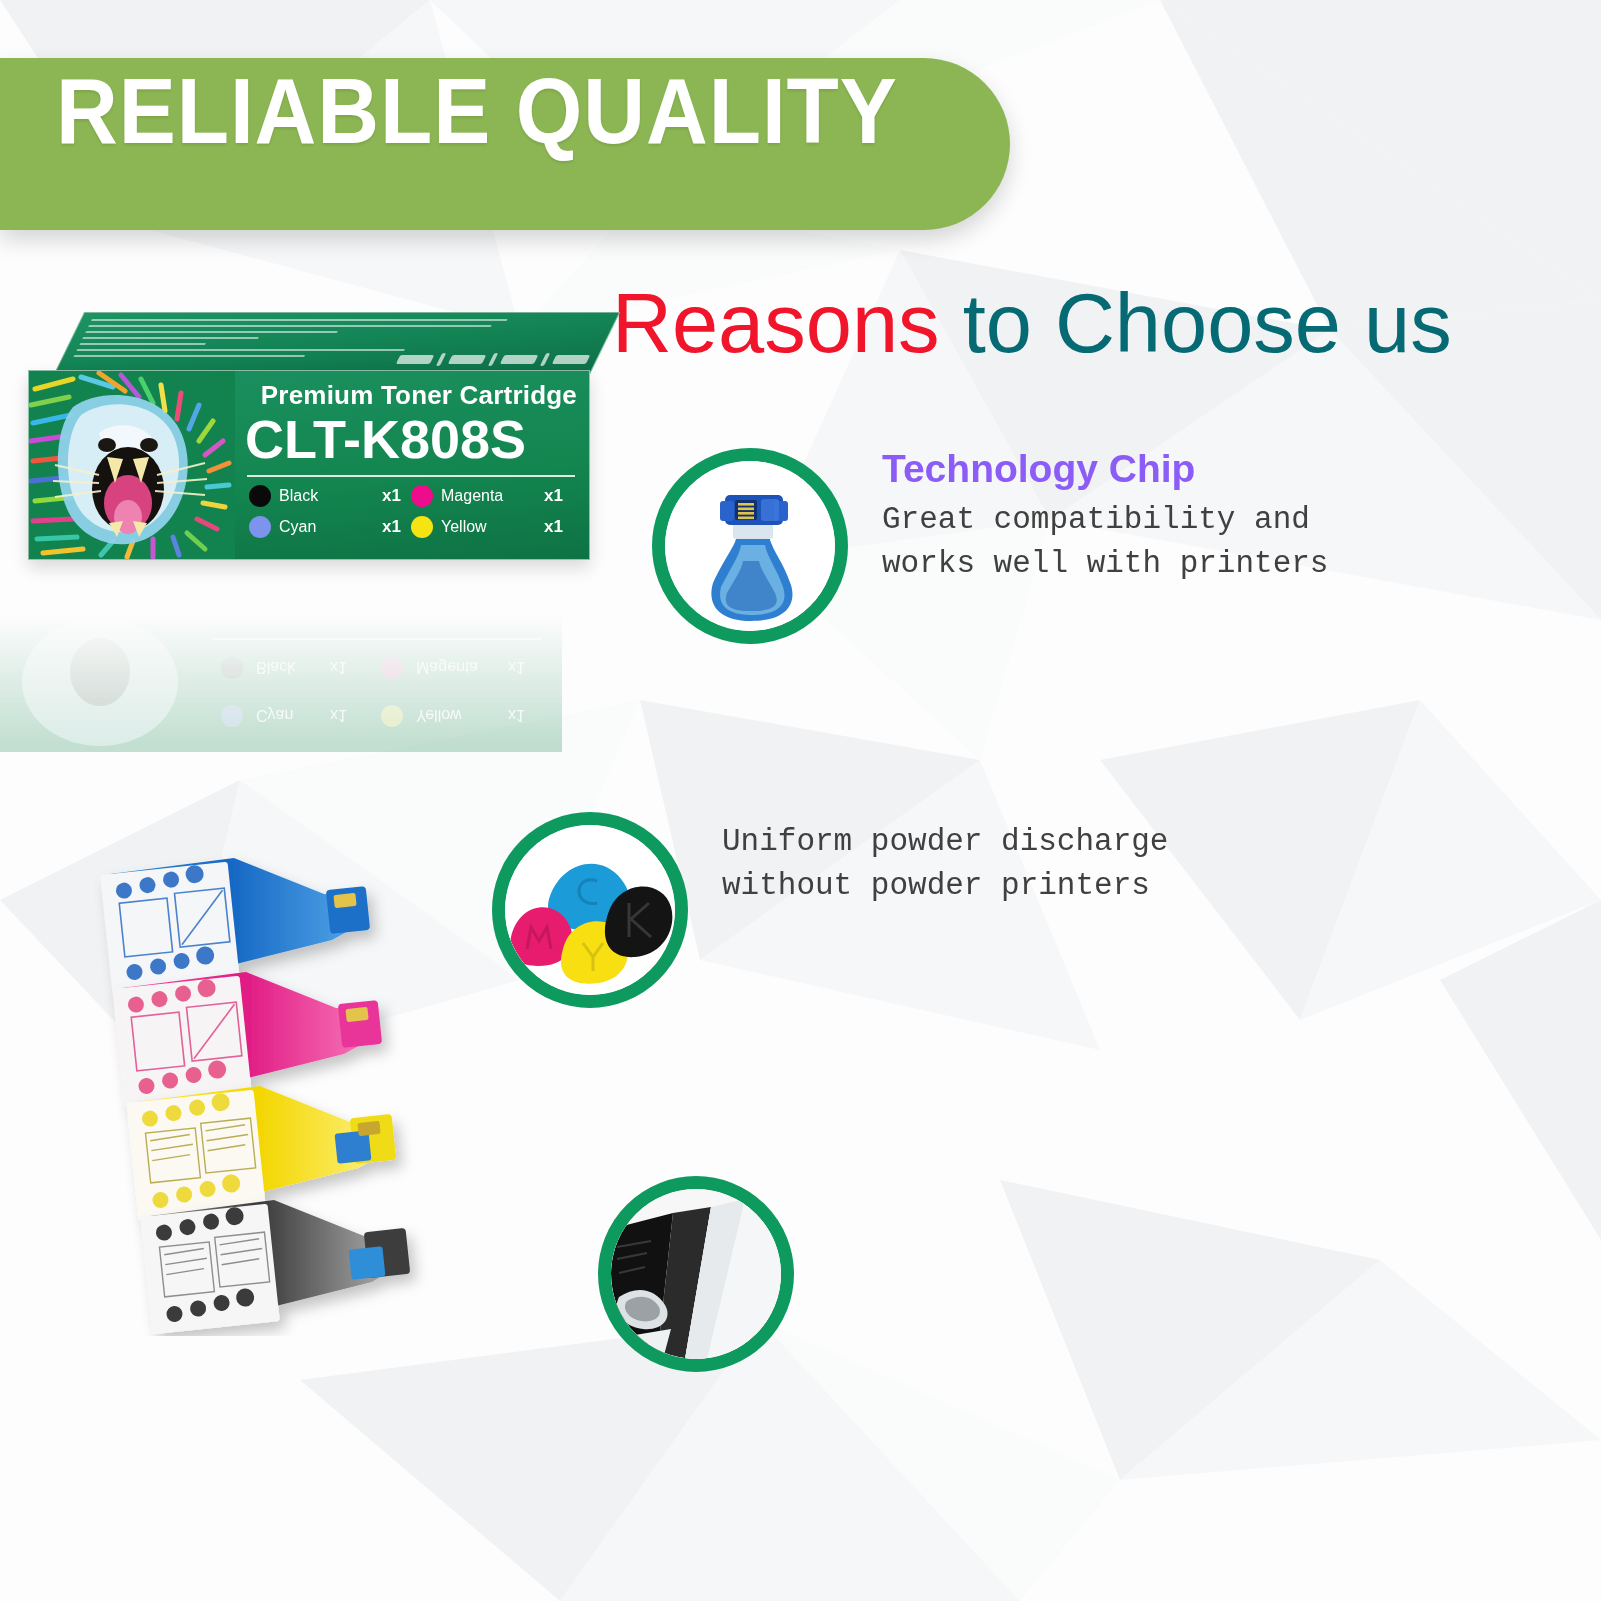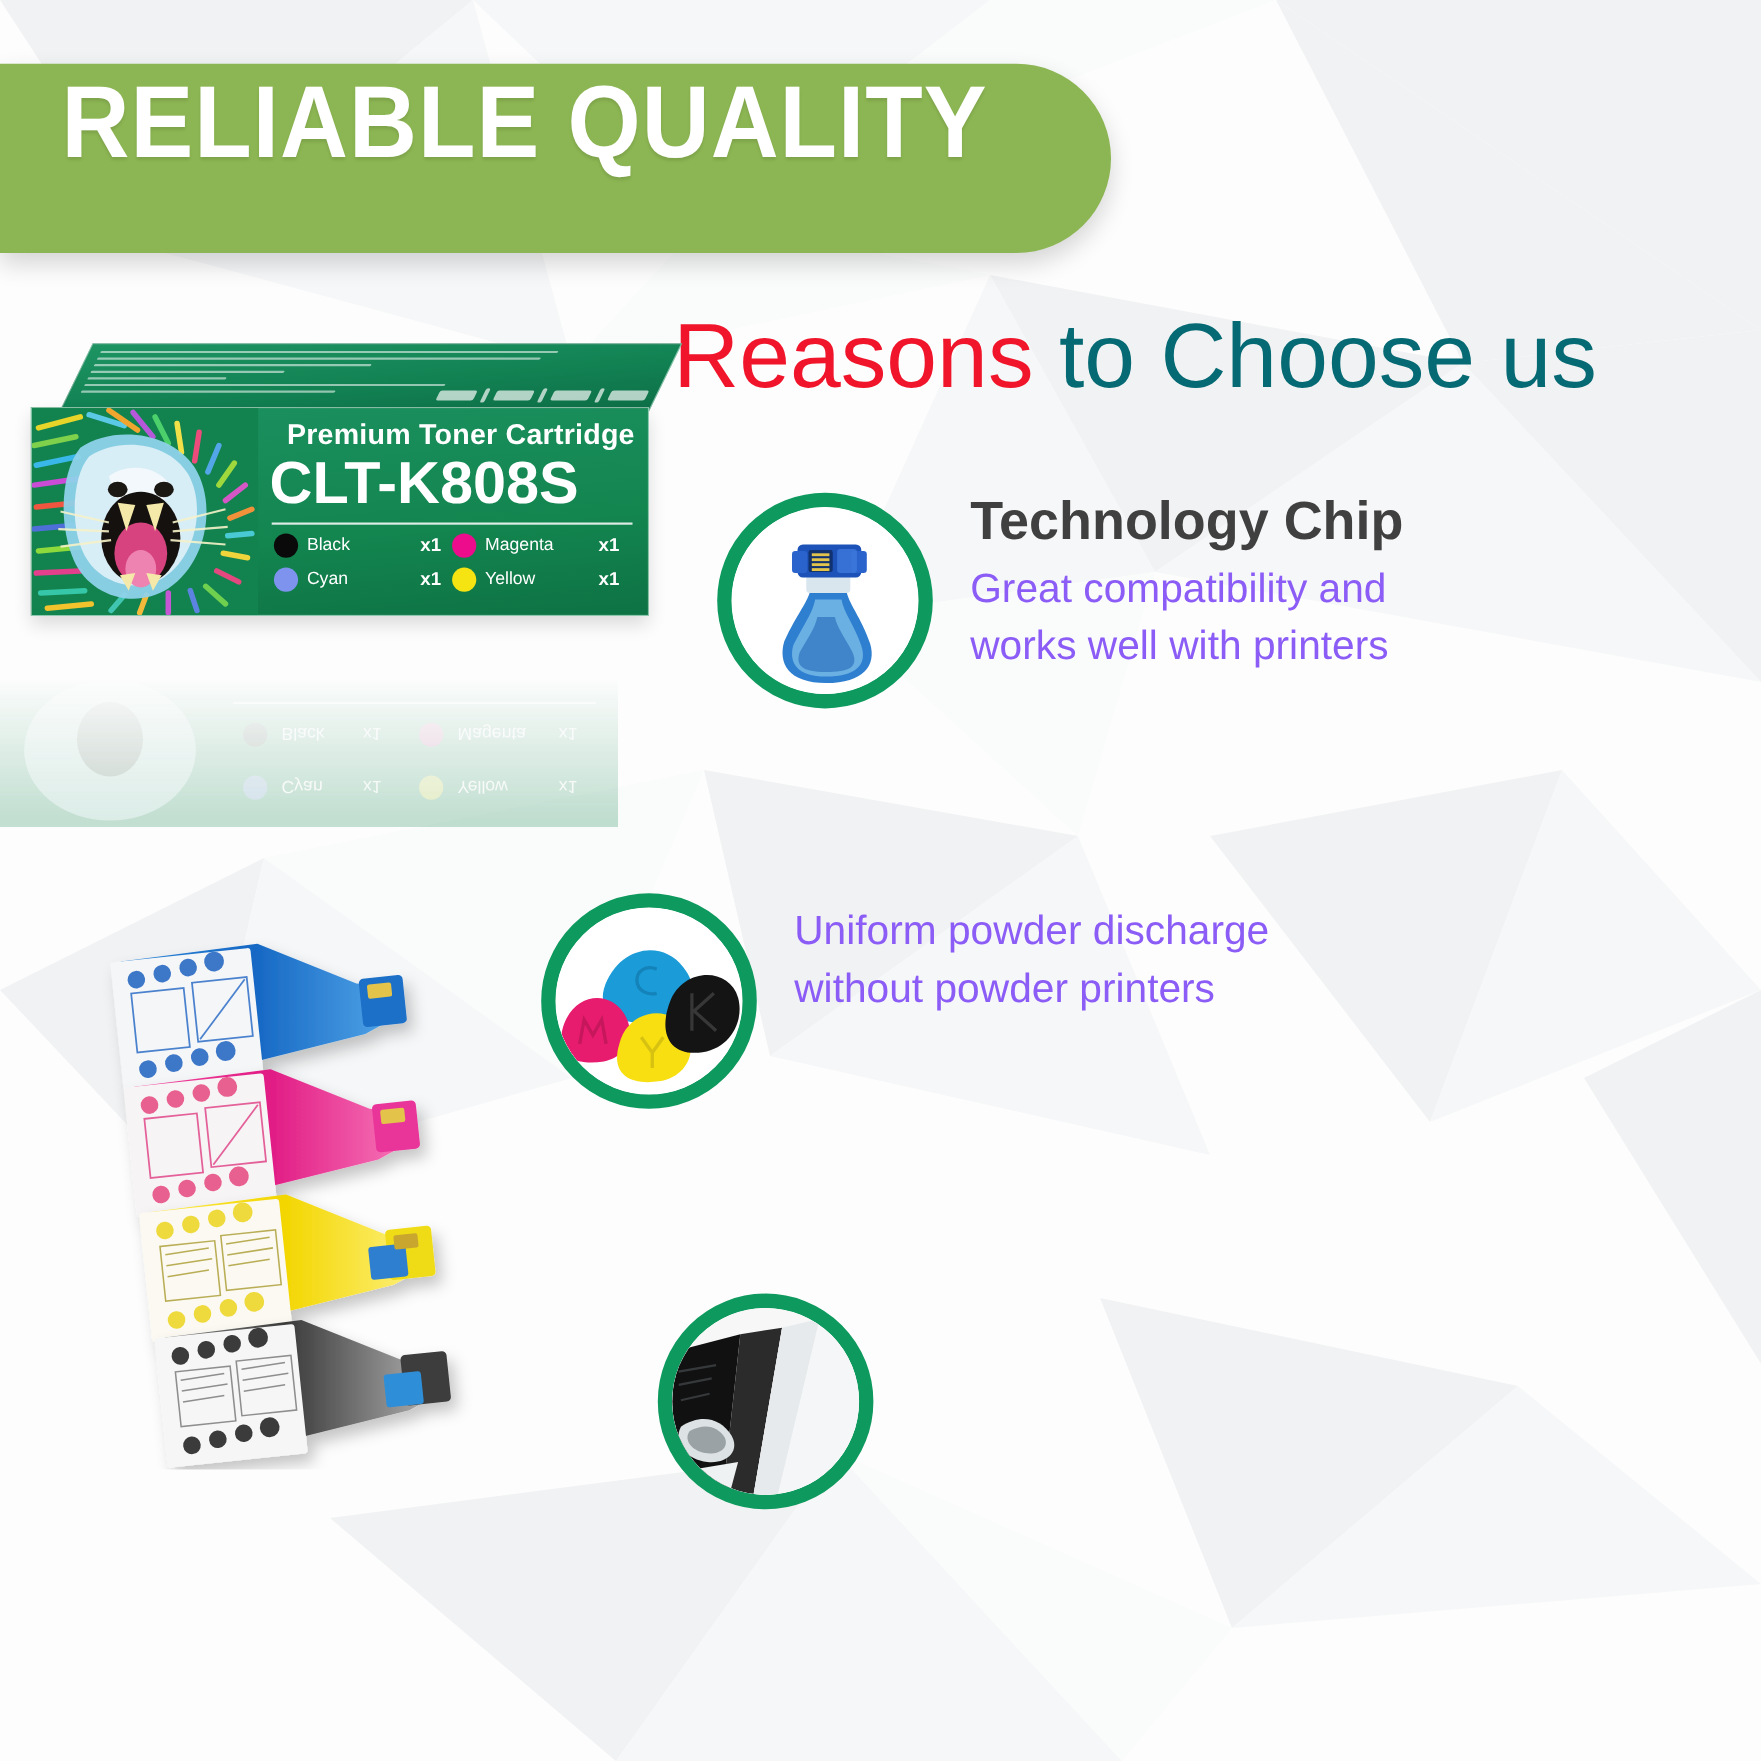--- a/index.html
+++ b/index.html
@@ -122,26 +122,26 @@
   .circle{
     position:relative;flex:none;border-radius:50%;
     background:#ffffff;
     border:13px solid #0E9A5E;
     overflow:hidden;
     box-sizing:border-box;
   }
   .circle .inner{position:absolute;inset:0;border-radius:50%;overflow:hidden;}
   .ftext{margin-left:34px;}
   .ftitle{
-    font-size:49px;font-weight:bold;color:#404040;line-height:1.08;
+    font-size:39px;font-weight:bold;color:#8b5cf6;line-height:1.08;
     white-space:nowrap;font-family:"Liberation Sans", sans-serif;
   }
   .fdesc{
-    font-size:37px;color:#8b5cf6;line-height:1.42;margin-top:8px;
-    font-family:Liberation Sans, sans-serif;
+    font-size:31px;color:#404040;line-height:1.42;margin-top:8px;
+    font-family:Liberation Mono, monospace;
   }
   .fdesc span{display:block;white-space:nowrap;}
 
   #f1{left:652px;top:448px;}
   #f1 .circle{width:196px;height:196px;}
   #f2{left:492px;top:812px;}
   #f2 .circle{width:196px;height:196px;}
   #f3{left:598px;top:1176px;}
   #f3 .circle{width:196px;height:196px;}
 </style>

